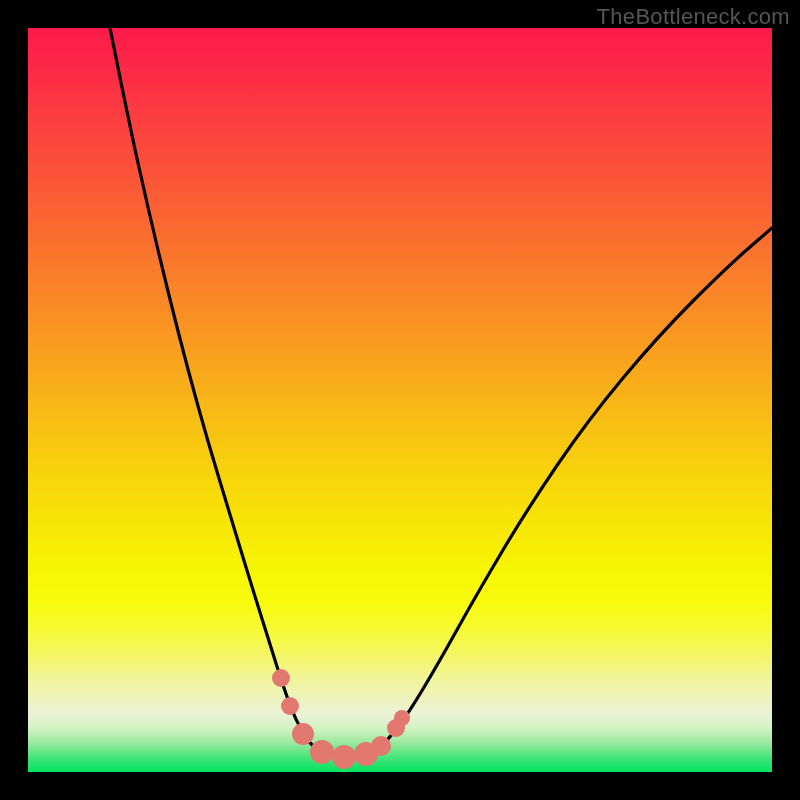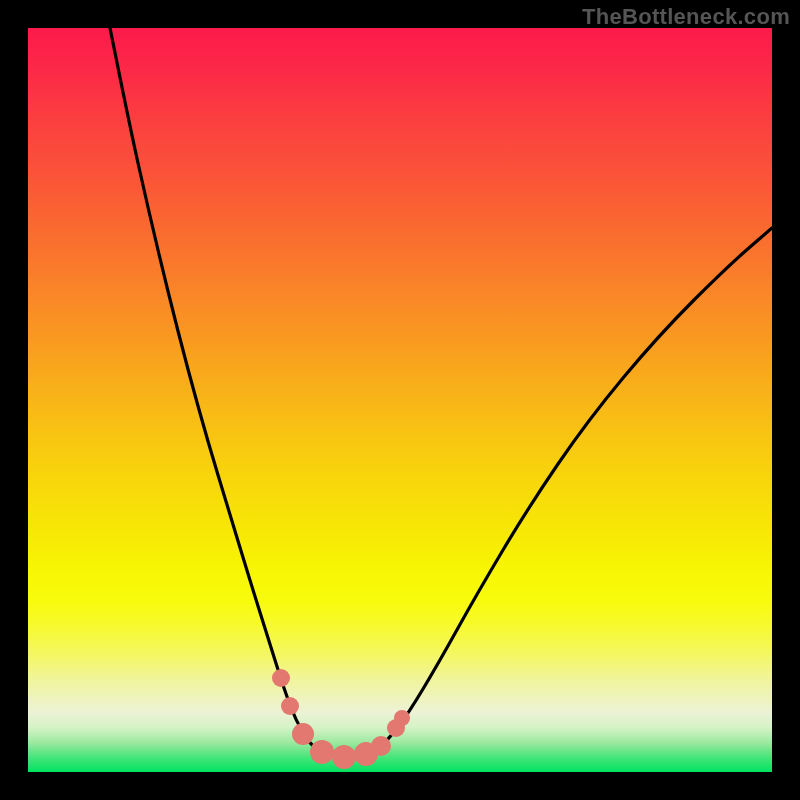--- a/index.html
+++ b/index.html
@@ -53,21 +53,21 @@
       #47e57a 98%,
       #02e260 100%
     );
   }
   .watermark {
     position: absolute;
     top: 4px;
     right: 10px;
     color: #555;
     font-size: 22px;
-    font-weight: 700;
+    font-weight: 400;
     letter-spacing: 0.3px;
   }
   svg.curve {
     position: absolute;
     inset: 0;
   }
 </style>
 </head>
 <body>
 

